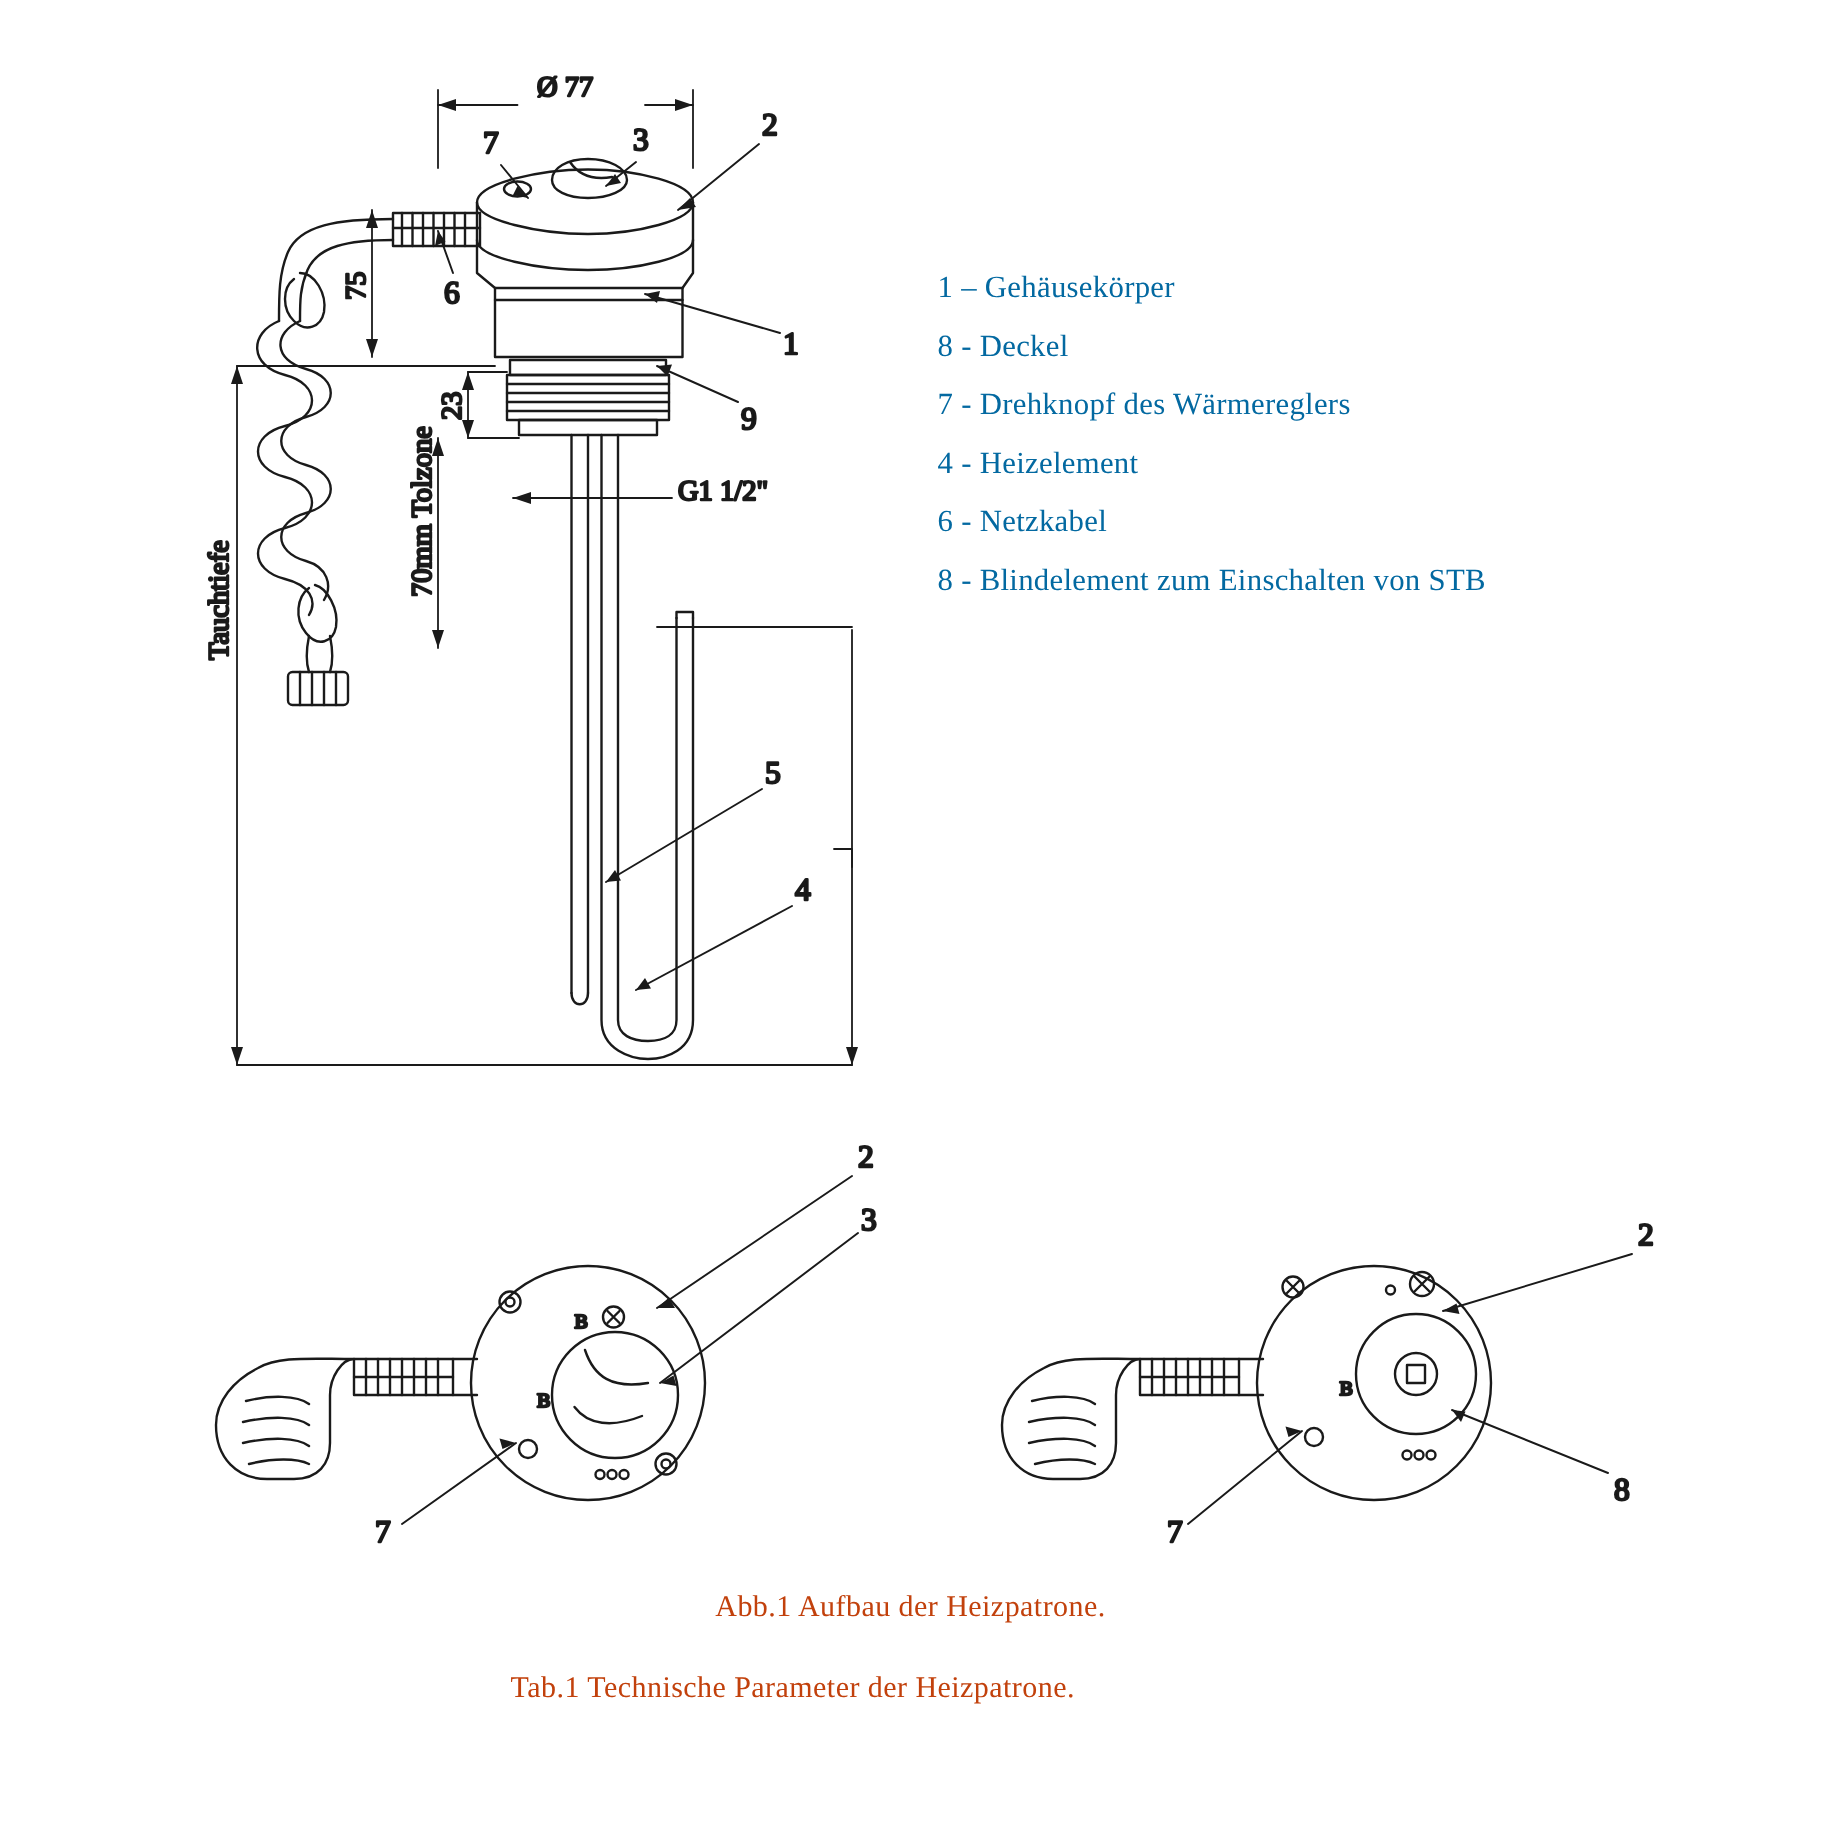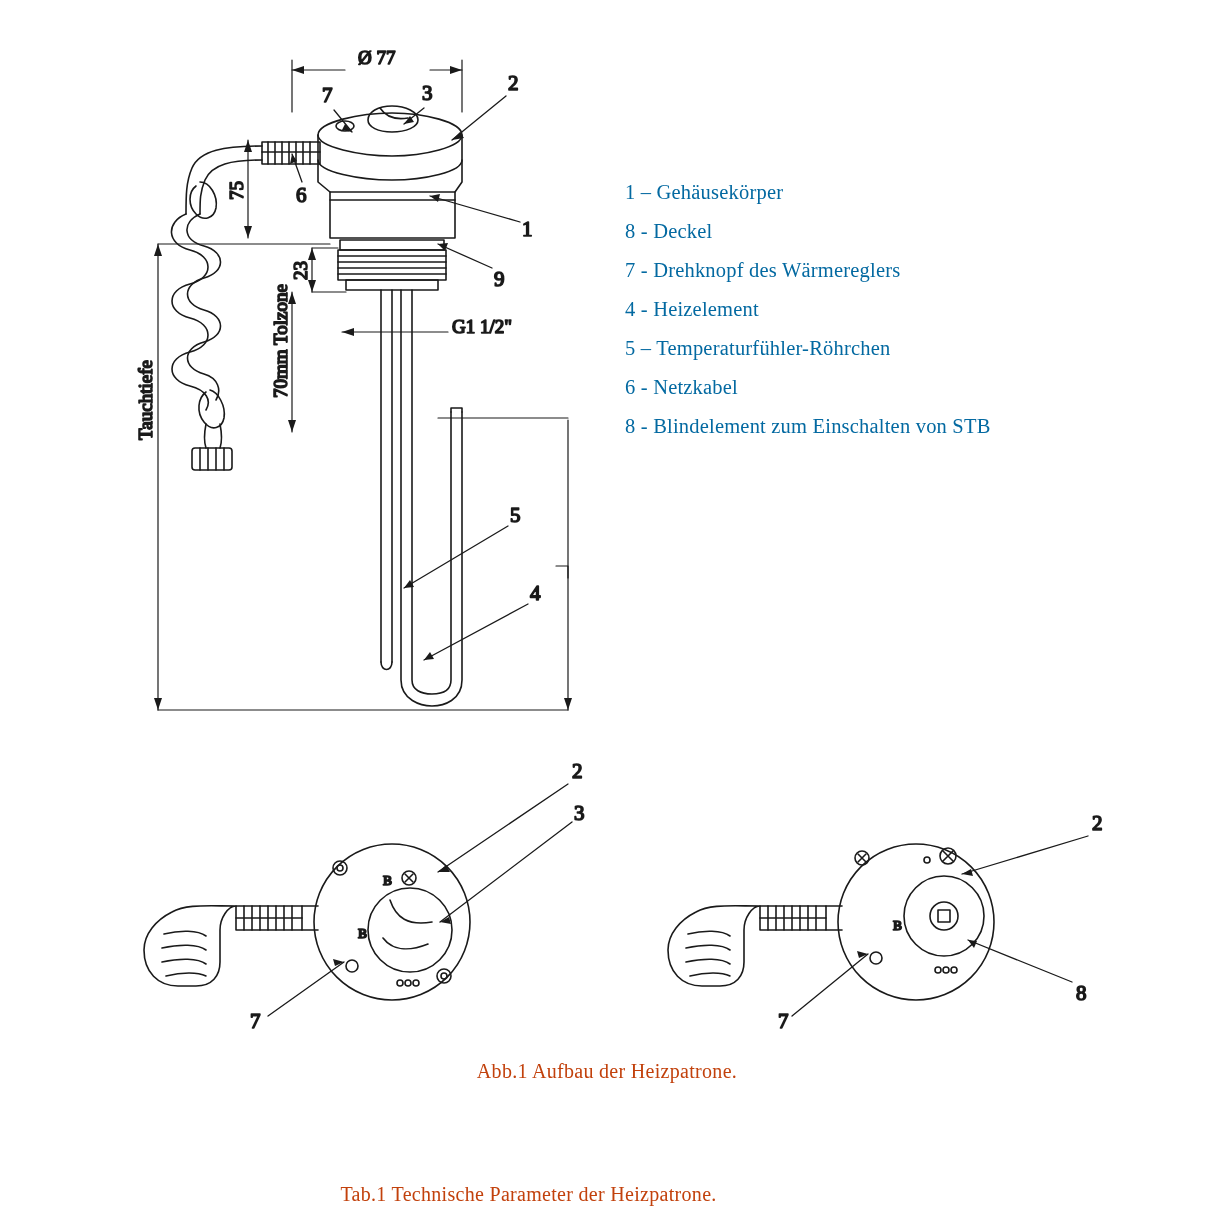--- a/index.html
+++ b/index.html
@@ -3,21 +3,21 @@
 <meta charset="utf-8">
 <style>
   html,body{margin:0;padding:0;background:#ffffff;}
   body{width:1214px;height:1227px;position:relative;font-family:"Liberation Serif", serif;color:#1a1a1a;overflow:hidden;}
   .page{position:absolute;left:0;top:0;width:1214px;height:1227px;}
   svg{display:block;}
   .legend{position:absolute;left:625px;top:182px;width:470px;}
   .legend-item{font-size:20.5px;line-height:1.0;margin-bottom:18.5px;color:#0369a1;white-space:nowrap;letter-spacing:0.2px;}
   .caption{position:absolute;text-align:center;font-size:20px;color:#c2410c;letter-spacing:0.3px;}
   .cap1{left:0;top:1060px;width:1214px;}
-  .cap2{left:0;top:1183px;width:1057px;}
+  .cap2{left:0;top:1114px;width:1057px;}
   .dimlabel{font-family:"Liberation Serif", serif;font-size:19px;fill:#1a1a1a;}
   .numlabel{font-family:"Liberation Serif", serif;font-size:21px;fill:#111;}
 </style>
 </head>
 <body>
 
 <div class="page">
 
   <svg width="1214" height="1227" viewBox="0 0 1214 1227">
     <g fill="none" stroke="#1a1a1a" stroke-width="1.6" stroke-linecap="round" stroke-linejoin="round">
@@ -269,21 +269,20 @@
       <text class="numlabel" x="1076" y="1000">8</text>
 
     </g>
   </svg>
 
   <div class="legend">
     <div class="legend-item">1 – Gehäusekörper</div>
     <div class="legend-item">8 - Deckel</div>
     <div class="legend-item">7 - Drehknopf des Wärmereglers</div>
     <div class="legend-item">4 - Heizelement</div>
-    <div class="legend-item">5 – Temperaturfühler-Röhrchen</div>
     <div class="legend-item">6 - Netzkabel</div>
     <div class="legend-item">8 - Blindelement zum Einschalten von STB</div>
   </div>
 
   <div class="caption cap1">Abb.1 Aufbau der Heizpatrone.</div>
   <div class="caption cap2">Tab.1 Technische Parameter der Heizpatrone.</div>
 
 </div>
 
 </body></html>

